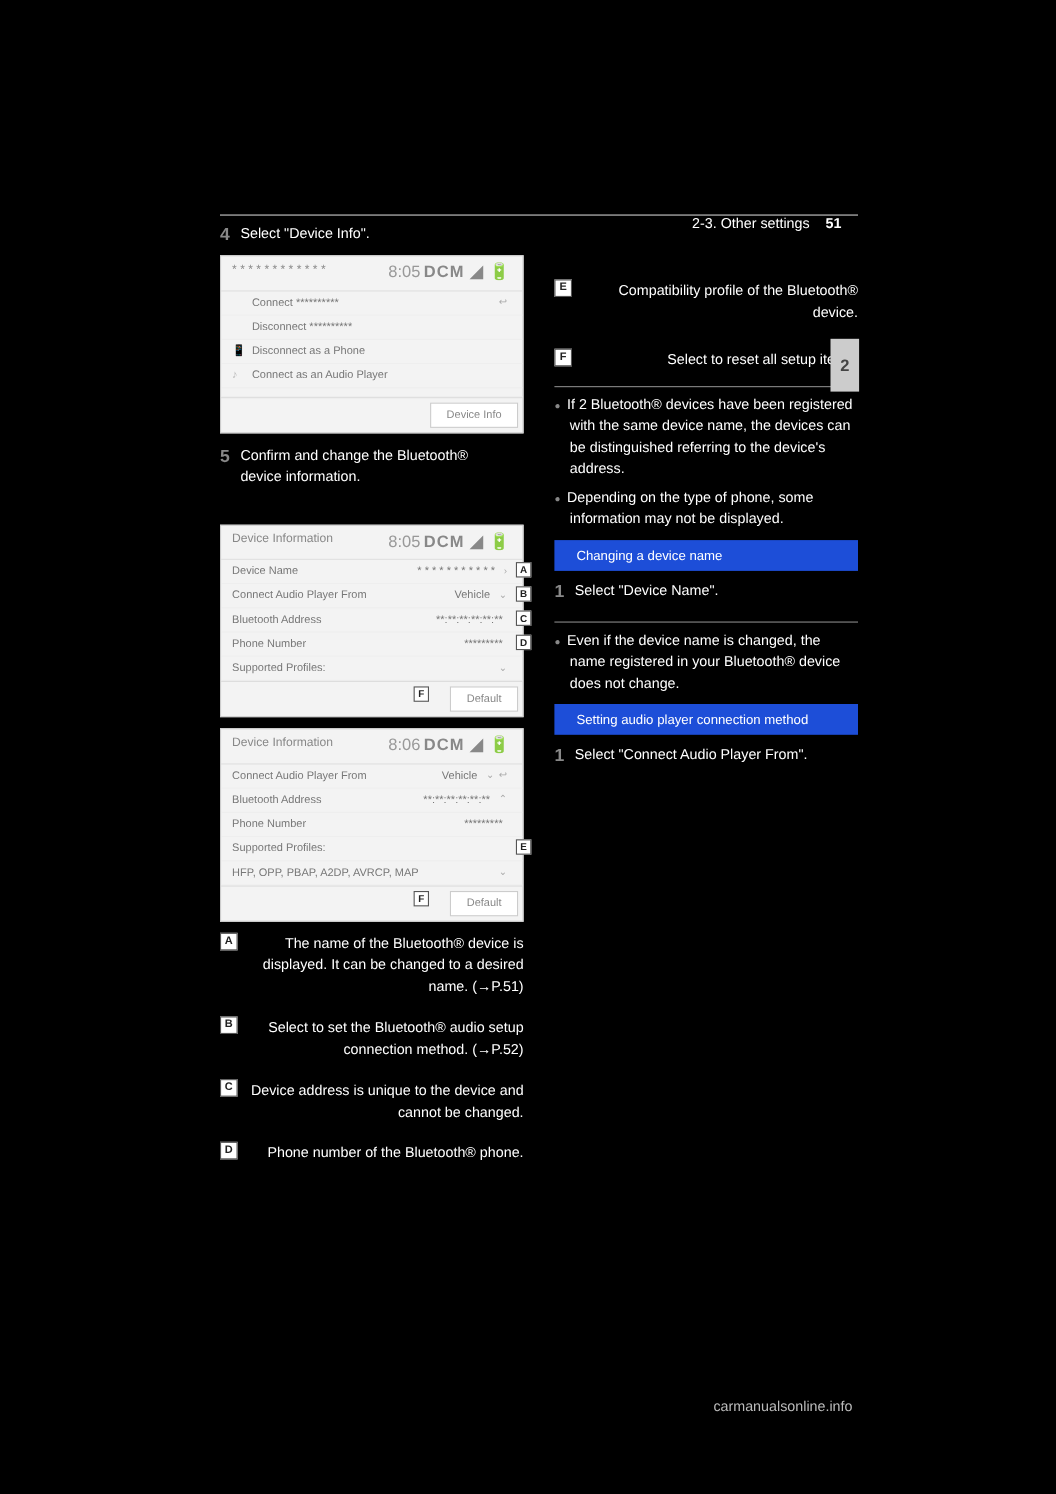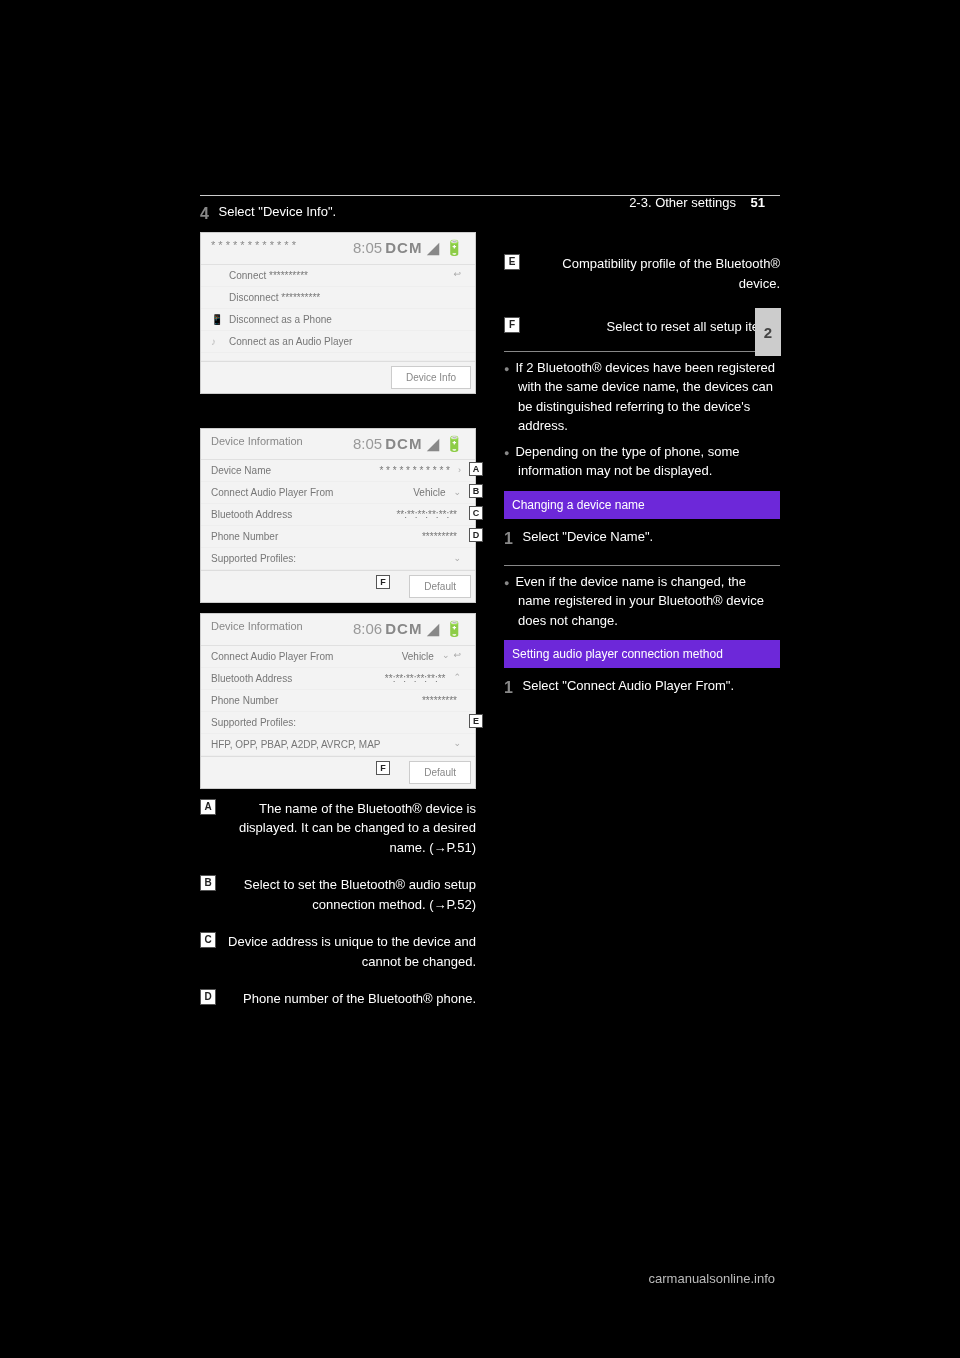--- a/index.html
+++ b/index.html
@@ -28,21 +28,21 @@
   .ui-btn { background: #fff; border: 1px solid #ccc; padding: 3px 14px; font-size: 10px; color: #888; }
   .marker { display: inline-block; width: 14px; height: 14px; background: #fff; border: 1.5px solid #555; color: #222; font-size: 9px; font-weight: bold; text-align: center; line-height: 12px; margin-left: 4px; position: absolute; }
 
   .label-row { display: flex; align-items: flex-start; margin: 4px 0; }
   .label-row .box { display: inline-block; width: 16px; height: 16px; background: #fff; border: 1.5px solid #555; color: #222; font-size: 10px; font-weight: bold; text-align: center; line-height: 14px; margin-right: 6px; flex-shrink: 0; }
   .label-row .txt { flex: 1; text-align: right; }
 
   .bullet { margin: 6px 0; padding-left: 14px; text-indent: -14px; }
   .bullet::before { content: "●"; color: #888; margin-right: 6px; font-size: 9px; }
 
-  .subhead-box { background: #6d28d9; color: #fff; padding: 5px 8px; font-size: 12px; margin: 10px 0 8px 0; }
+  .subhead-box { background: #1d4ed8; color: #fff; padding: 5px 20px; font-size: 12px; margin: 10px 0 8px 0; }
   .ui-row .icon-slot { width:14px; margin-right:4px; color:#bbb; font-size:10px; }
 </style>
 </head>
 <body>
 
 <div class="page">
 
   <div class="page-label">
     <span>2-3. Other settings</span>
     &nbsp;&nbsp;
@@ -86,20 +86,24 @@
         <div class="ui-row">
           <span class="icon-slot">♪</span>
           <span class="left">Connect as an Audio Player</span>
         </div>
         <div class="ui-row" style="min-height:8px;"></div>
         <div class="ui-footer">
           <span class="ui-btn">Device Info</span>
         </div>
       </div>
 
+      <div>
+        <span class="step-num">5</span>
+        <span class="step-text">Confirm and change the Bluetooth® device information.</span>
+      </div>
 
       <div class="ui-shot" style="margin-top:34px;">
         <div class="ui-title-bar">
           <span>Device Information</span>
           <span>
             <span style="font-size:15px; color:#999;">8:05</span>
             <span class="icons">DCM ◢ 🔋</span>
           </span>
         </div>
         <div class="ui-row">

